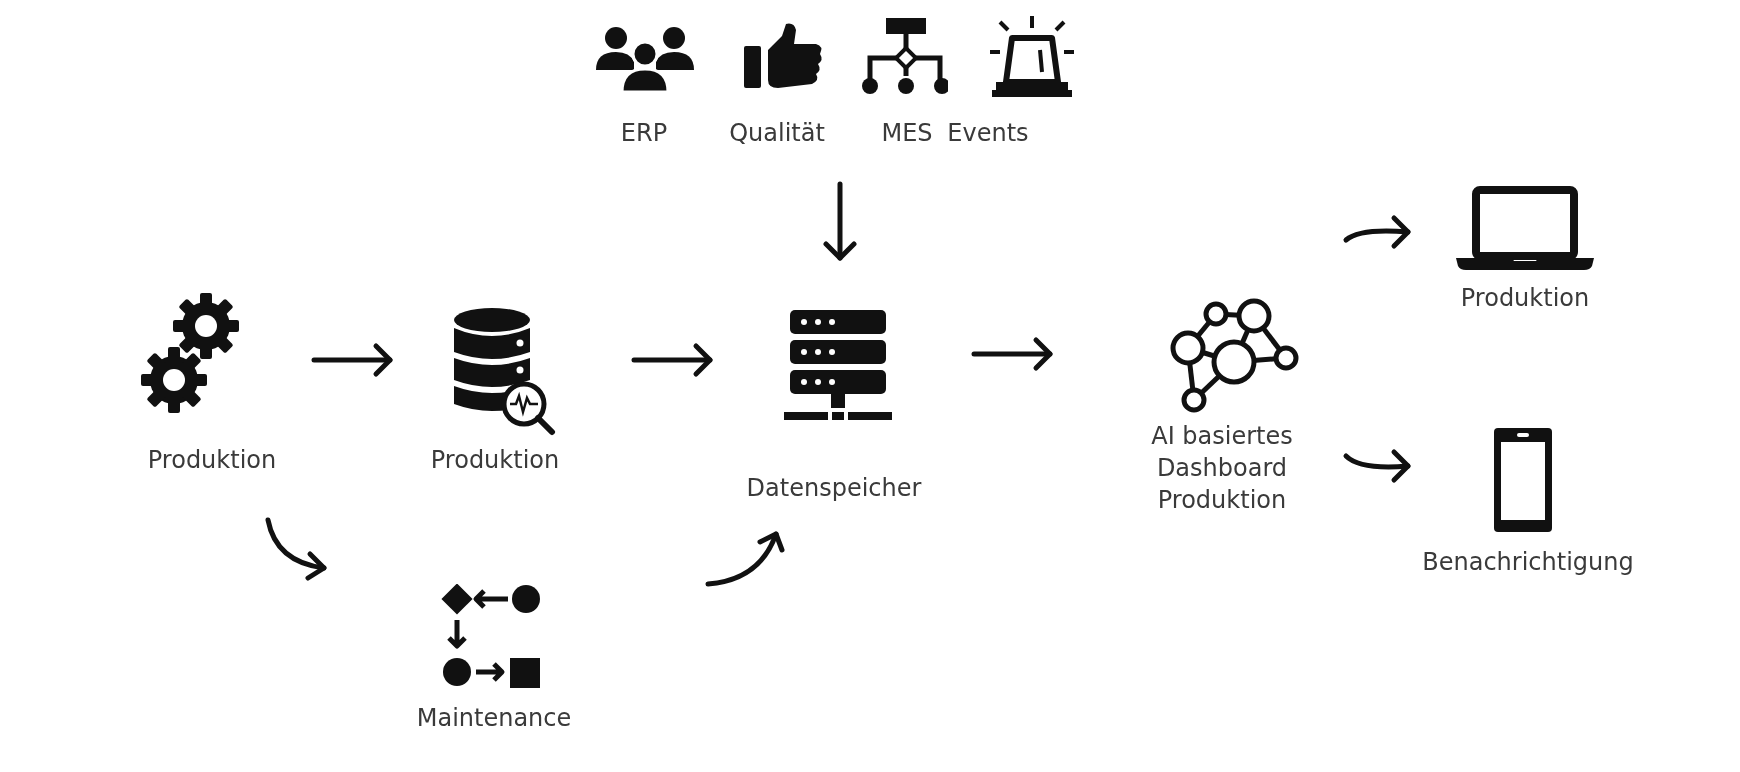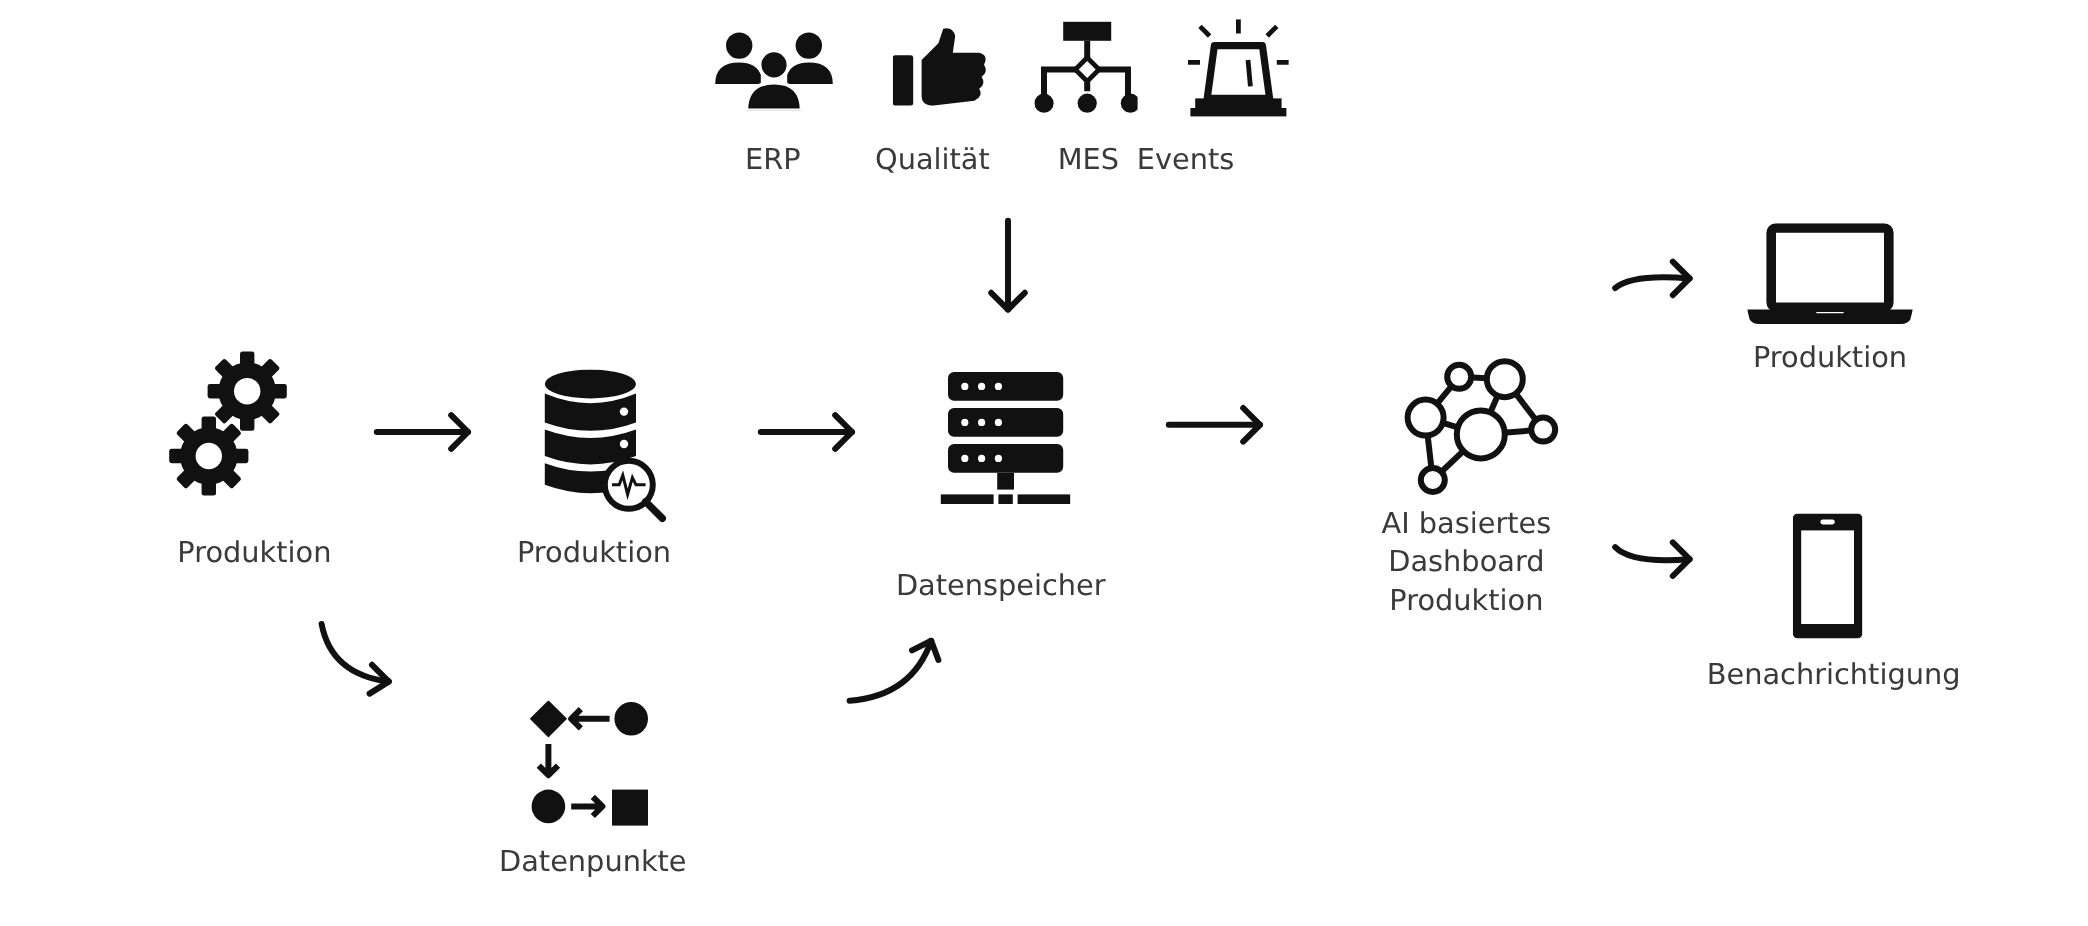--- a/index.html
+++ b/index.html
@@ -144,21 +144,21 @@
 
 <svg class="icon" style="left:440px;top:584px" width="104" height="106" viewBox="0 0 104 106">
   <rect x="6" y="4" width="22" height="22" fill="#111" transform="rotate(45 17 15)"></rect>
   <circle cx="86" cy="15" r="14" fill="#111"></circle>
   <path d="M68 15 L36 15 M44 7 L36 15 L44 23" fill="none" stroke="#111" stroke-width="5" stroke-linejoin="round"></path>
   <path d="M17 36 L17 62 M9 54 L17 62 L25 54" fill="none" stroke="#111" stroke-width="5" stroke-linejoin="round"></path>
   <circle cx="17" cy="88" r="14" fill="#111"></circle>
   <path d="M36 88 L62 88 M54 80 L62 88 L54 96" fill="none" stroke="#111" stroke-width="5" stroke-linejoin="round"></path>
   <rect x="70" y="74" width="30" height="30" fill="#111"></rect>
 </svg>
-<div class="label" style="left:494px;top:702px">Datenpunkte</div>
+<div class="label" style="left:494px;top:702px">Maintenance</div>
 
 <svg class="icon" style="left:1164px;top:298px" width="136" height="118" viewBox="0 0 136 118">
   <g fill="none" stroke="#111" stroke-width="5">
     <line x1="24" y1="50" x2="52" y2="16"></line>
     <line x1="52" y1="16" x2="90" y2="18"></line>
     <line x1="90" y1="18" x2="70" y2="64"></line>
     <line x1="90" y1="18" x2="122" y2="60"></line>
     <line x1="122" y1="60" x2="70" y2="64"></line>
     <line x1="24" y1="50" x2="70" y2="64"></line>
     <line x1="24" y1="50" x2="30" y2="102"></line>

